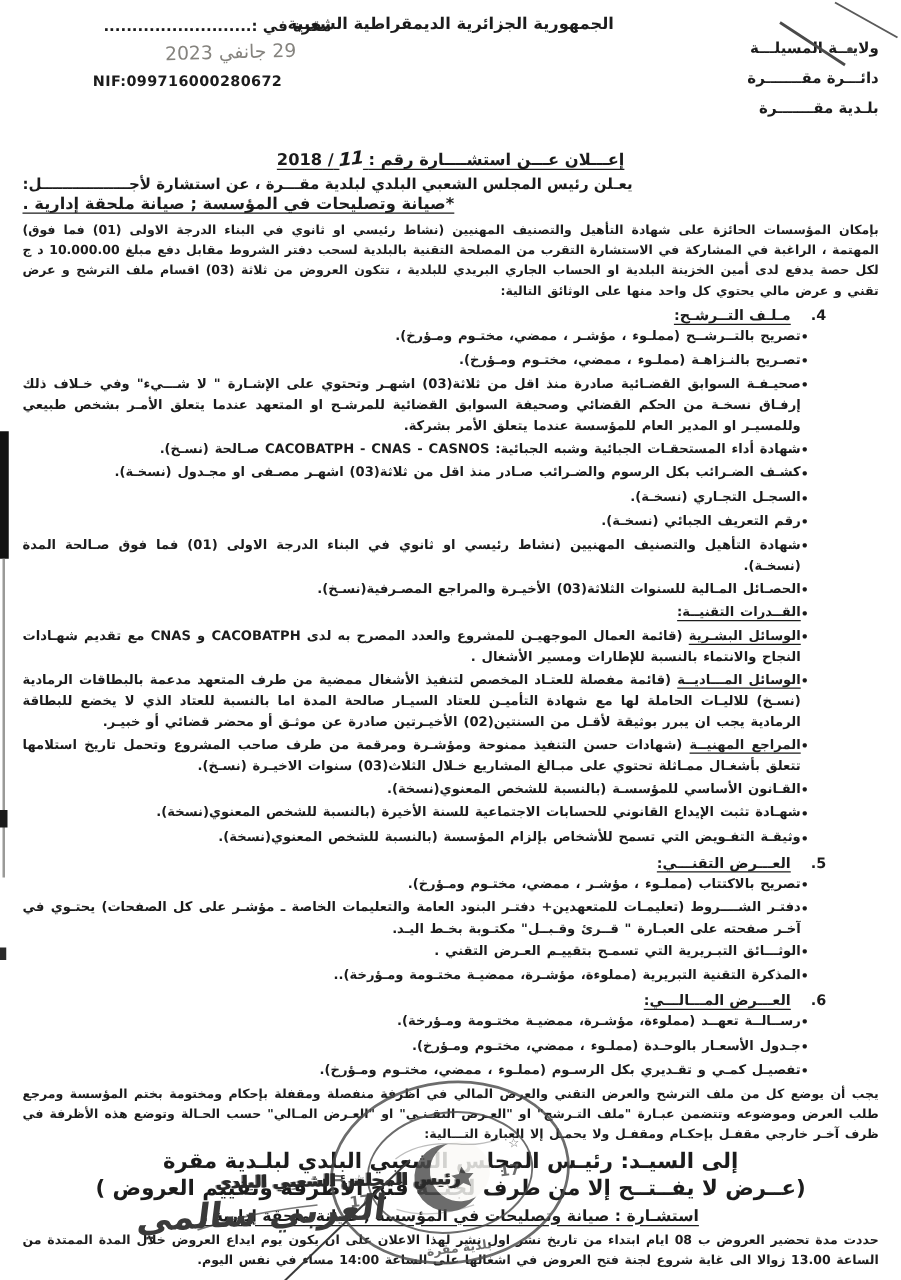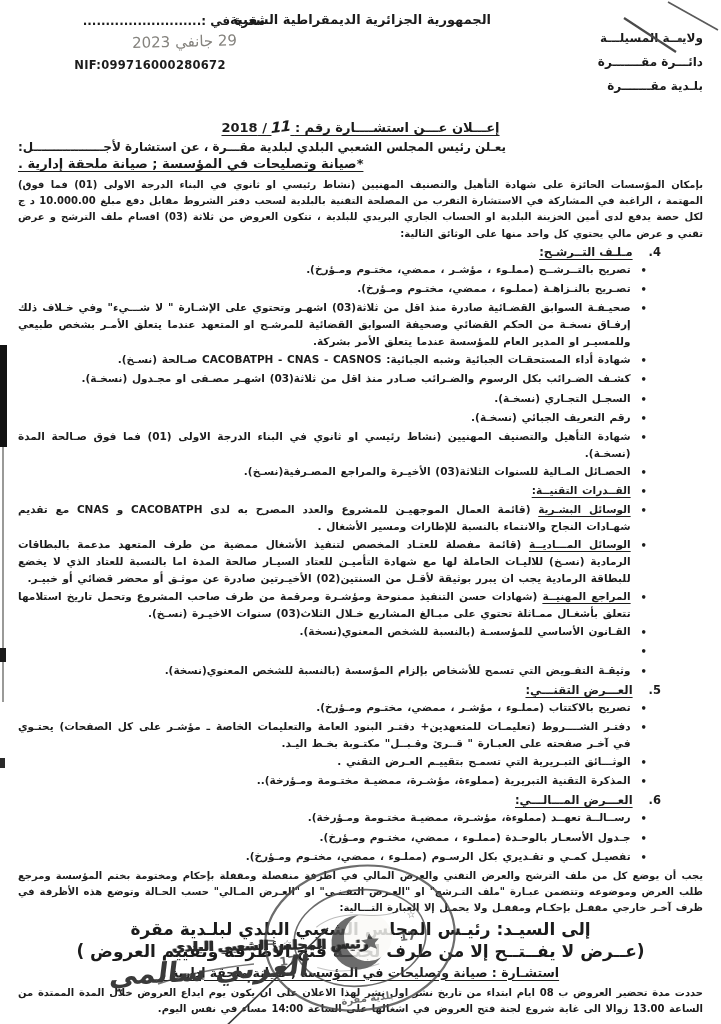--- a/index.html
+++ b/index.html
@@ -29,21 +29,21 @@
     font-size:15px;letter-spacing:-1px;}
   .announce{text-align:left;font-size:12px;font-weight:bold;margin:2px 0;}
   .subject{text-align:left;font-size:13px;font-weight:bold;margin:2px 0 6px;}
   .subject .u{text-decoration:underline;text-underline-offset:3px;}
   .para{font-size:10px;font-weight:bold;line-height:1.62;text-align:justify;
     margin:2px 0;word-spacing:1px;}
   .sec-head{display:flex;gap:16px;padding-right:42px;font-size:11.5px;font-weight:bold;
     margin:3px 0 2px;}
   .sec-head .sec-title{text-decoration:underline;text-underline-offset:3px;}
   .blist{margin:0;}
-  .li{display:flex;gap:10px;padding-right:56px;font-size:10.5px;font-weight:bold;
+  .li{display:flex;padding-right:56px;font-size:10.5px;font-weight:bold;
     line-height:1.62;margin:1px 0;}
   .li .bullet{flex:0 0 auto;margin-top:1px;}
   .li .bullet::before{content:"•";font-size:10px;}
   .li .txt{flex:1;text-align:justify;word-spacing:1px;}
   .li .lead:not(:empty){text-decoration:underline;text-underline-offset:3px;}
   .addr{text-align:center;font-weight:bold;}
   .addr1{font-size:17px;margin-top:0;}
   .addr2{font-size:17px;margin:2px 0;}
   .addr3{font-size:12.5px;margin:4px 0 5px;}
   .addr3 .u{text-decoration:underline;text-underline-offset:3px;}
@@ -177,20 +177,21 @@
         </div>
 
 
         <div class="li">
           <span class="bullet"></span>
           <span class="txt"><span class="lead"></span><span>القـانون الأساسي للمؤسسـة (بالنسبة للشخص المعنوي(نسخة).</span></span>
         </div>
 
         <div class="li">
           <span class="bullet"></span>
+          <span class="txt"><span class="lead"></span><span>شهـادة تثبت الإيداع القانوني للحسابات الاجتماعية للسنة الأخيرة (بالنسبة للشخص المعنوي(نسخة).</span></span>
         </div>
 
         <div class="li">
           <span class="bullet"></span>
           <span class="txt"><span class="lead"></span><span>وثيقـة التفـويض التي تسمح للأشخاص بإلزام المؤسسة (بالنسبة للشخص المعنوي(نسخة).</span></span>
         </div>
       </div>
 
     <div class="sec-head">
       <span class="sec-num">5.</span>

